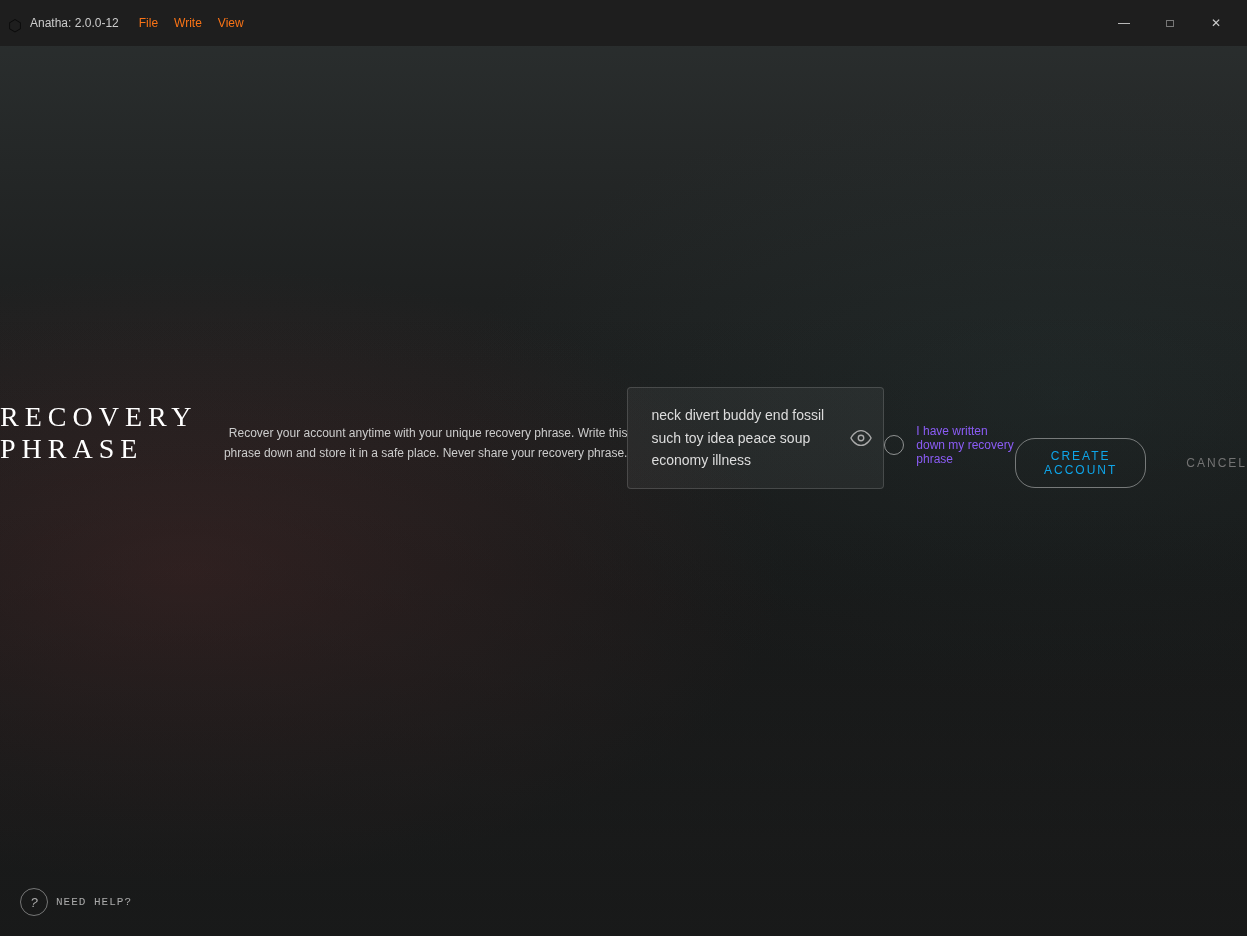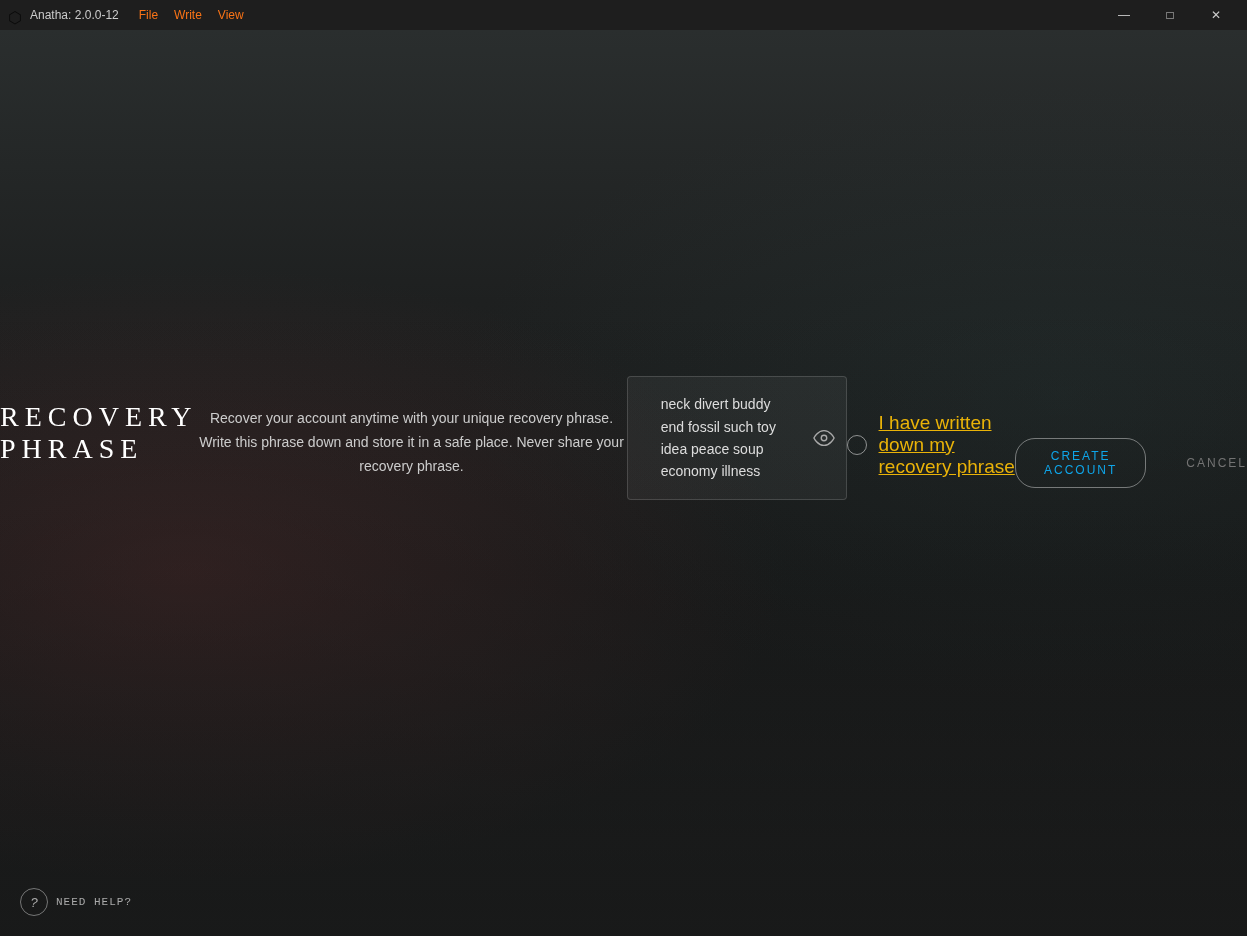--- a/index.html
+++ b/index.html
@@ -8,21 +8,21 @@
       width: 1247px;
       height: 936px;
       overflow: hidden;
       font-family: 'Segoe UI', Arial, sans-serif;
       background: #1a1a1a;
       position: relative;
     }
 
     
     .titlebar {
-      height: 30px;
+      height: 46px;
       background: #1e1e1e;
       display: flex;
       align-items: center;
       justify-content: space-between;
       padding: 0 8px;
       position: relative;
       z-index: 10;
       user-select: none;
       gap: 41px;
     }
@@ -136,41 +136,41 @@
       font-size: 28px;
       font-weight: 300;
       letter-spacing: 6px;
       text-transform: uppercase;
       margin-bottom: 60px;
       font-family: Georgia, serif;
     }
 
     .description {
       color: #cccccc;
-      font-size: 14px;
-      text-align: center;
+      font-size: 12px;
+      text-align: right;
       max-width: 480px;
       line-height: 1.7;
       margin-bottom: 40px;
       font-weight: 300;
     }
 
     
     .phrase-container {
       position: relative;
       width: 480px;
       margin-bottom: 50px;
     }
 
     .phrase-box {
       width: 100%;
       background: rgba(255, 255, 255, 0.05);
       border: 1px solid rgba(255, 255, 255, 0.15);
       border-radius: 4px;
-      padding: 16px 50px 16px 33px;
+      padding: 16px 50px 16px 23px;
       color: #dddddd;
       font-size: 14px;
       line-height: 1.6;
       min-height: 70px;
       resize: none;
     }
 
     .eye-icon-btn {
       position: absolute;
       right: 12px;
@@ -200,24 +200,23 @@
       border: 1.5px solid rgba(255, 255, 255, 0.5);
       background: transparent;
       cursor: pointer;
       flex-shrink: 0;
       display: flex;
       align-items: center;
       justify-content: center;
     }
 
     .checkbox-label {
-      color: #eab308;
-      font-size: 19px;
+      color: #8b5cf6;
+      font-size: 12px;
       font-weight: 300;
-      text-decoration: underline;
     }
 
     
     .buttons-row {
       display: flex;
       align-items: center;
       gap: 40px;
     }
 
     .btn-create {

